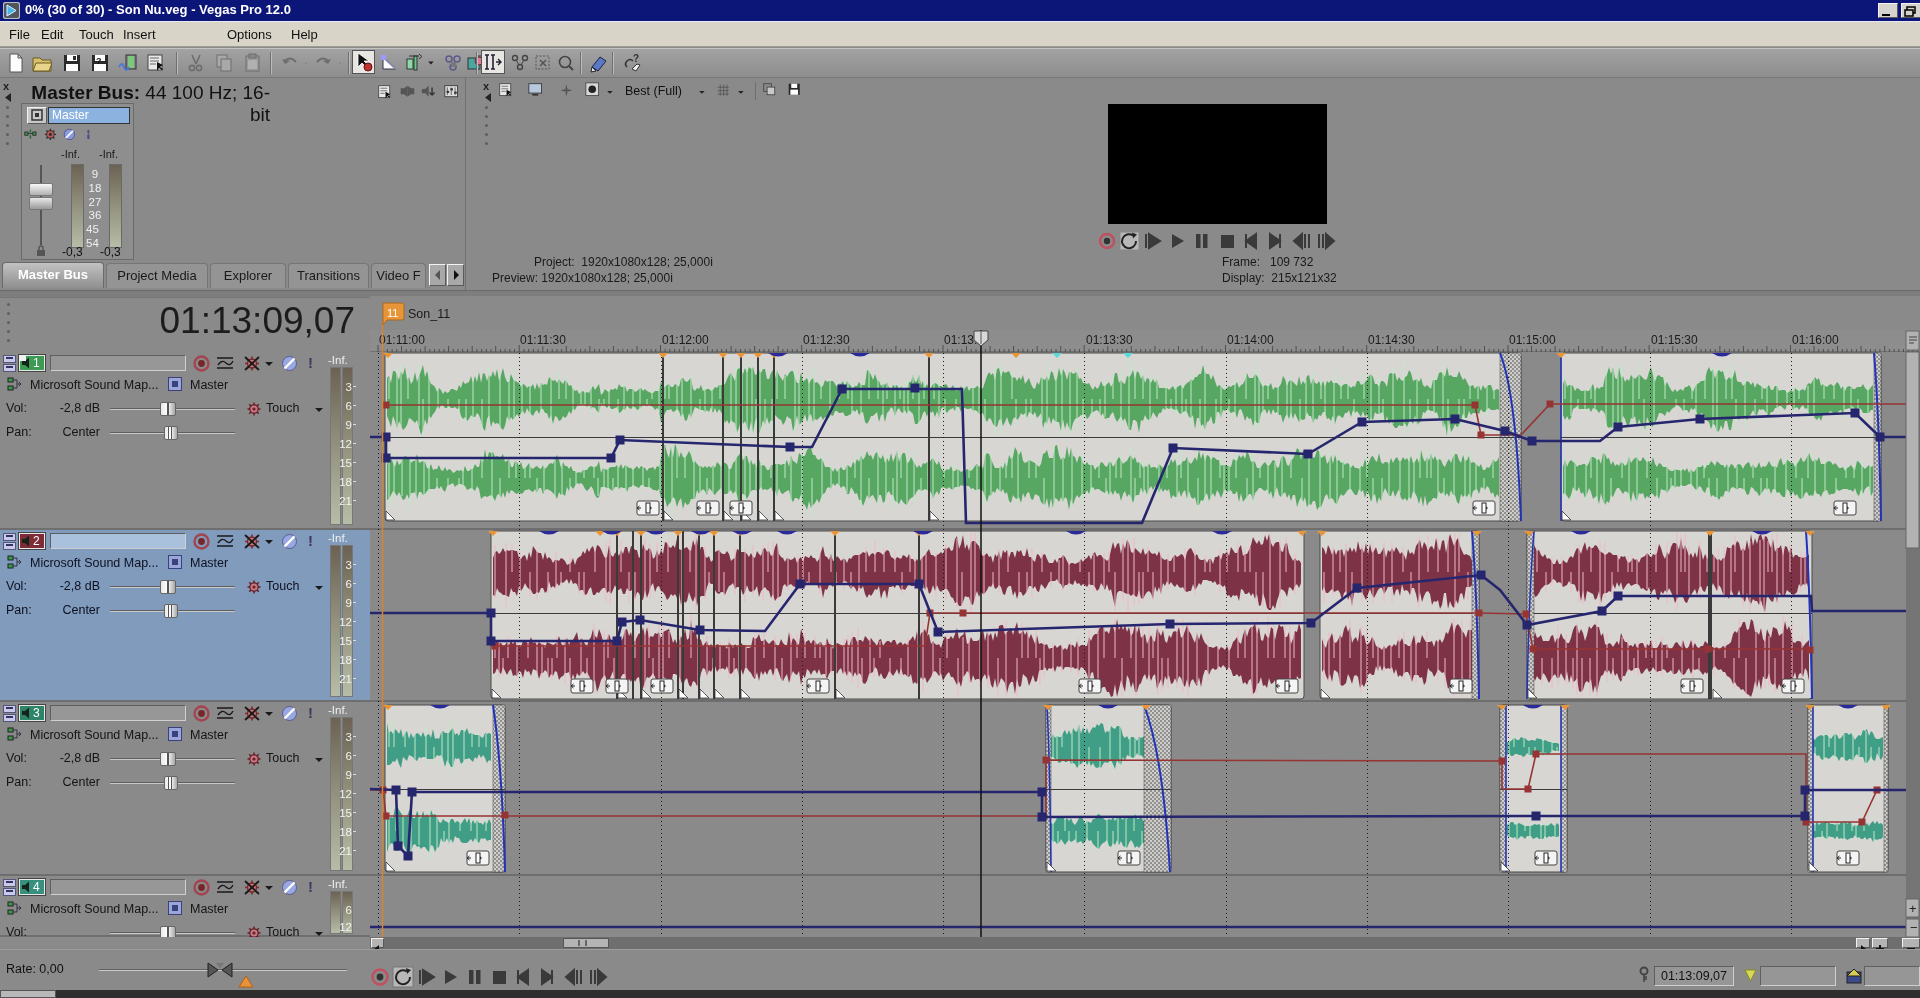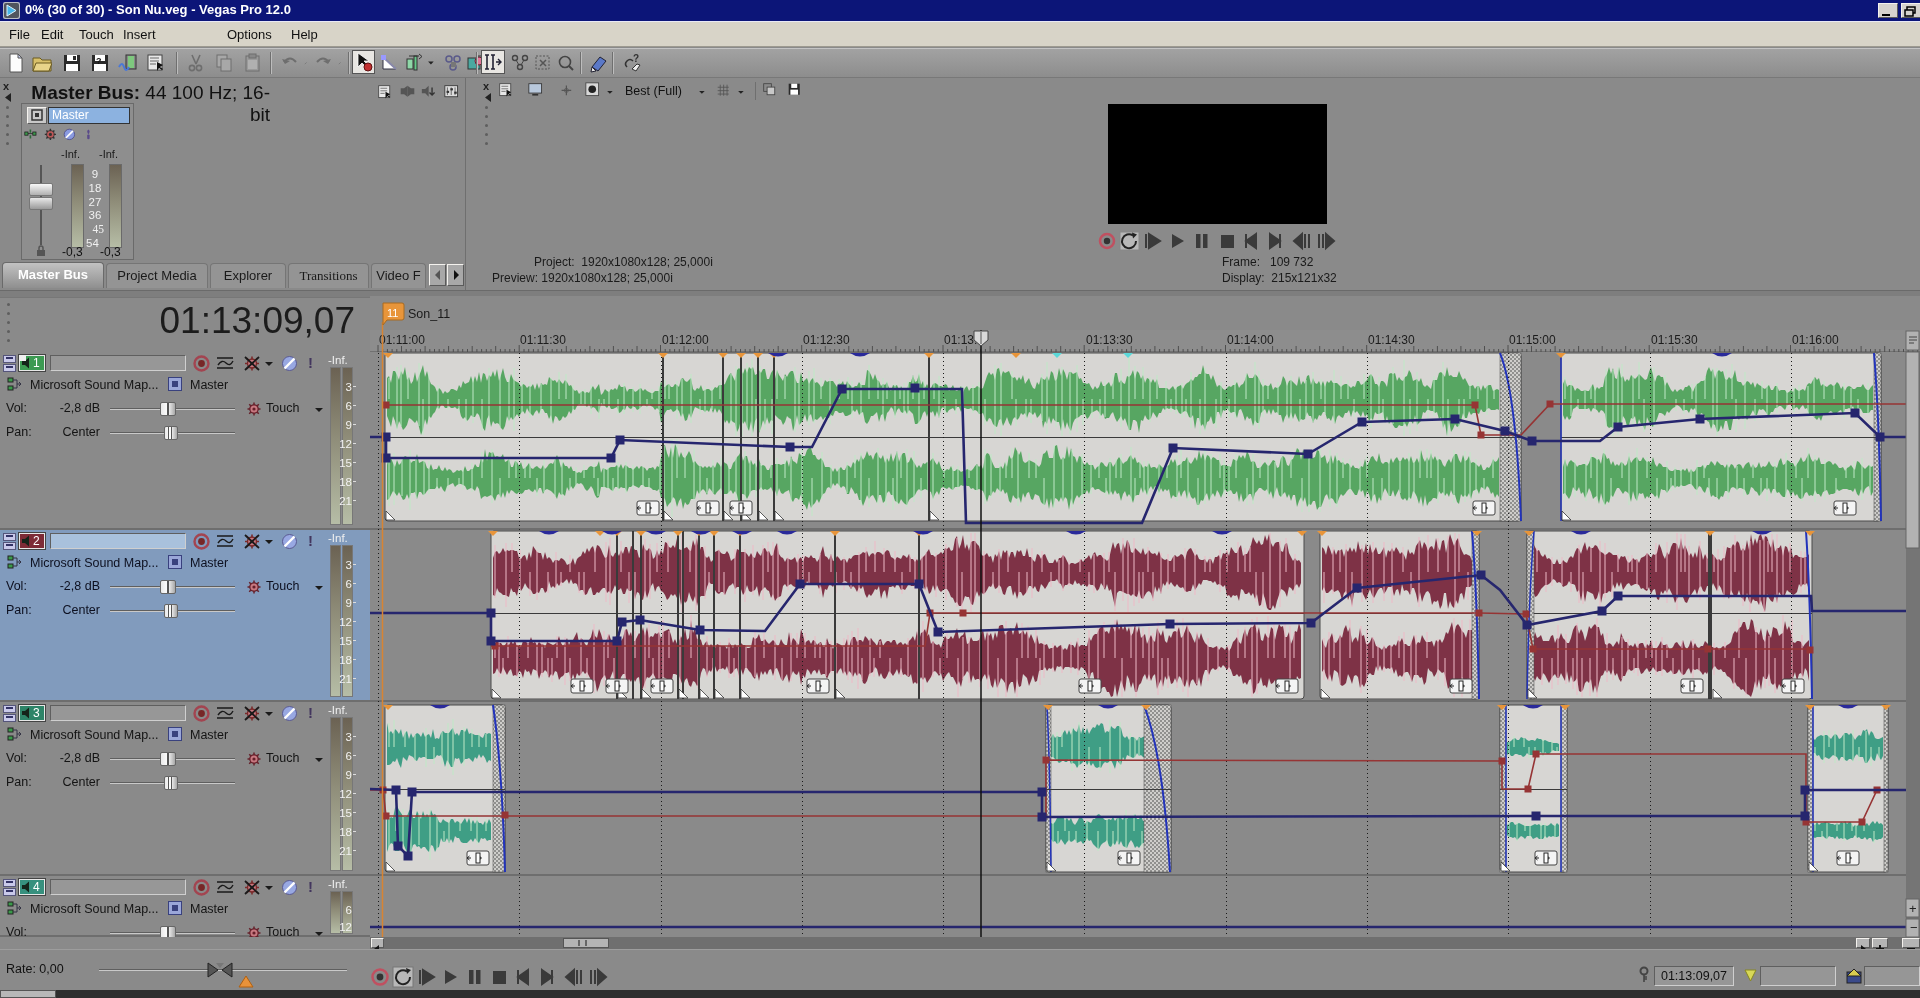--- a/index.html
+++ b/index.html
@@ -222,32 +222,32 @@
 <div style="position:absolute;left:99px;top:148px;width:30px;height:12px;color:#1a1a1a;font-size:11px;">-Inf.</div>
 <div style="position:absolute;left:40px;top:165px;width:2px;height:80px;background:#555;"></div>
 <div style="left:29px;top:183px;width:24px;height:13px;position:absolute;background:linear-gradient(#f8f8f8,#b0b0b0);border:1px solid #777;border-radius:2px;"></div>
 <div style="left:29px;top:197px;width:24px;height:13px;position:absolute;background:linear-gradient(#e8e8e8,#9a9a9a);border:1px solid #777;border-radius:2px;"></div>
 <div style="position:absolute;left:71px;top:164px;width:13px;height:84px;background:linear-gradient(#6b6253,#8f8d79 45%,#b6bda6);border:1px solid #6a6a6a;"></div>
 <div style="position:absolute;left:109px;top:164px;width:13px;height:84px;background:linear-gradient(#6b6253,#8f8d79 45%,#b6bda6);border:1px solid #6a6a6a;"></div>
 <div style="position:absolute;left:86px;top:168.0px;width:18px;height:12px;color:#f0f0f0;font-size:11.5px;text-align:center;">9</div>
 <div style="position:absolute;left:86px;top:181.8px;width:18px;height:12px;color:#f0f0f0;font-size:11.5px;text-align:center;">18</div>
 <div style="position:absolute;left:86px;top:195.6px;width:18px;height:12px;color:#f0f0f0;font-size:11.5px;text-align:center;">27</div>
 <div style="position:absolute;left:86px;top:209.4px;width:18px;height:12px;color:#f0f0f0;font-size:11.5px;text-align:center;">36</div>
-<div style="position:absolute;left:86px;top:223.2px;width:18px;height:12px;color:#f0f0f0;font-size:11.5px;text-align:right;font-family:Liberation Serif, serif;">45</div>
+<div style="position:absolute;left:86px;top:223.2px;width:18px;height:12px;color:#f0f0f0;font-size:11.5px;text-align:left;">45</div>
 <div style="position:absolute;left:86px;top:237.0px;width:18px;height:12px;color:#f0f0f0;font-size:11.5px;text-align:left;">54</div>
 <svg style="position:absolute;left:35px;top:244px" width="12" height="13">
       <rect x="2" y="6" width="8" height="6" fill="#555"></rect>
       <path d="M4,6 v-2 a2,2 0 0 1 4,0 v2" fill="none" stroke="#555" stroke-width="1.5"></path>
     </svg>
 <div style="position:absolute;left:62px;top:245px;width:30px;height:13px;color:#111;font-size:12px;">-0,3</div>
 <div style="position:absolute;left:100px;top:245px;width:30px;height:13px;color:#111;font-size:12px;">-0,3</div>
 <div style="left:2px;top:262px;width:102px;height:26px;position:absolute;background:linear-gradient(#c2c2c2,#8f8f8f);border:1px solid #6a6a6a;border-bottom:none;border-radius:4px 4px 0 0;color:#fff;font-size:13px;font-weight:bold;text-align:center;padding-top:4px;">Master Bus</div>
 <div style="left:106px;top:263px;width:102px;height:25px;position:absolute;background:#949494;border:1px solid #757575;border-bottom:none;border-radius:4px 4px 0 0;color:#1a1a1a;font-size:13px;text-align:center;padding-top:4px;">Project Media</div>
 <div style="left:210px;top:263px;width:76px;height:25px;position:absolute;background:#949494;border:1px solid #757575;border-bottom:none;border-radius:4px 4px 0 0;color:#1a1a1a;font-size:13px;text-align:center;padding-top:4px;">Explorer</div>
-<div style="left:288px;top:263px;width:81px;height:25px;position:absolute;background:#949494;border:1px solid #757575;border-bottom:none;border-radius:4px 4px 0 0;color:#1a1a1a;font-size:13px;text-align:center;padding-top:4px;font-family:Liberation Serif, serif;">Transitions</div>
+<div style="left:288px;top:263px;width:81px;height:25px;position:absolute;background:#949494;border:1px solid #757575;border-bottom:none;border-radius:4px 4px 0 0;color:#1a1a1a;font-size:13px;text-align:center;padding-top:4px;">Transitions</div>
 <div style="left:371px;top:263px;width:55px;height:25px;position:absolute;background:#949494;border:1px solid #757575;border-bottom:none;border-radius:4px 4px 0 0;color:#1a1a1a;font-size:13px;text-align:center;padding-top:4px;">Video F</div>
 <div class="btn3" style="left:429px;top:264px;width:17px;height:22px;background:#a8a8a8;"><svg width="15" height="20">
         <path d="M10,5 L5,10 L10,15Z" fill="#555"></path>
       </svg></div>
 <div class="btn3" style="left:447px;top:264px;width:17px;height:22px;background:#a8a8a8;"><svg width="15" height="20">
         <path d="M6,5 L11,10 L6,15Z" fill="#111"></path>
       </svg></div>
 <div style="position:absolute;left:466px;top:78px;width:1454px;height:212px;background:#8a8a8a;"></div>
 <div style="position:absolute;left:483px;top:80px;width:10px;height:10px;color:#222;font-size:11px;font-weight:bold;">x</div>
 <svg style="position:absolute;left:484px;top:93px" width="8" height="9">

